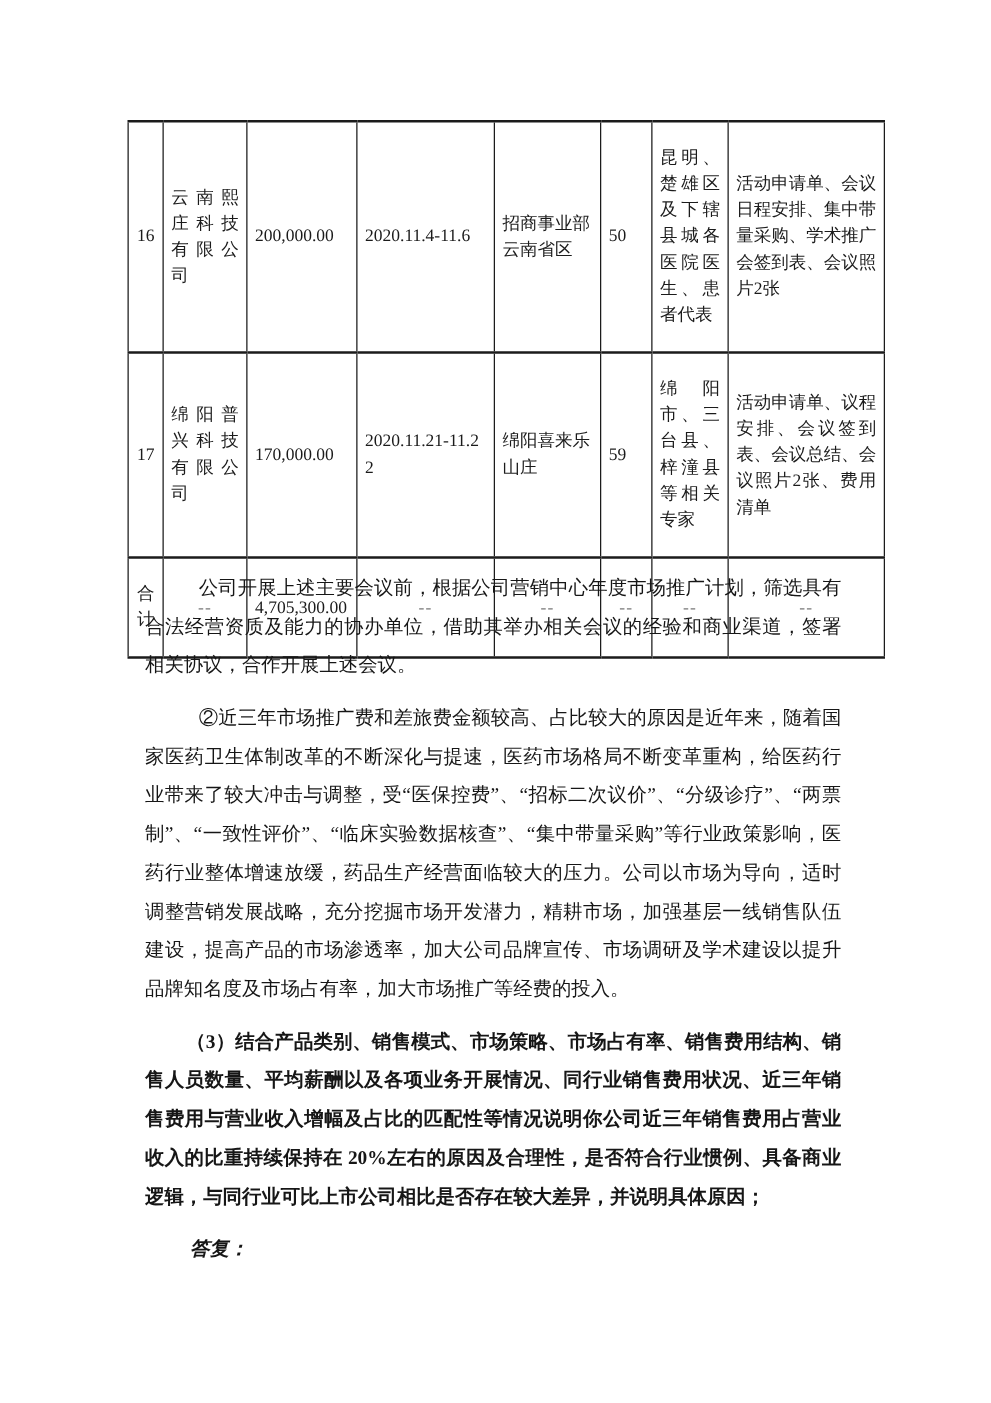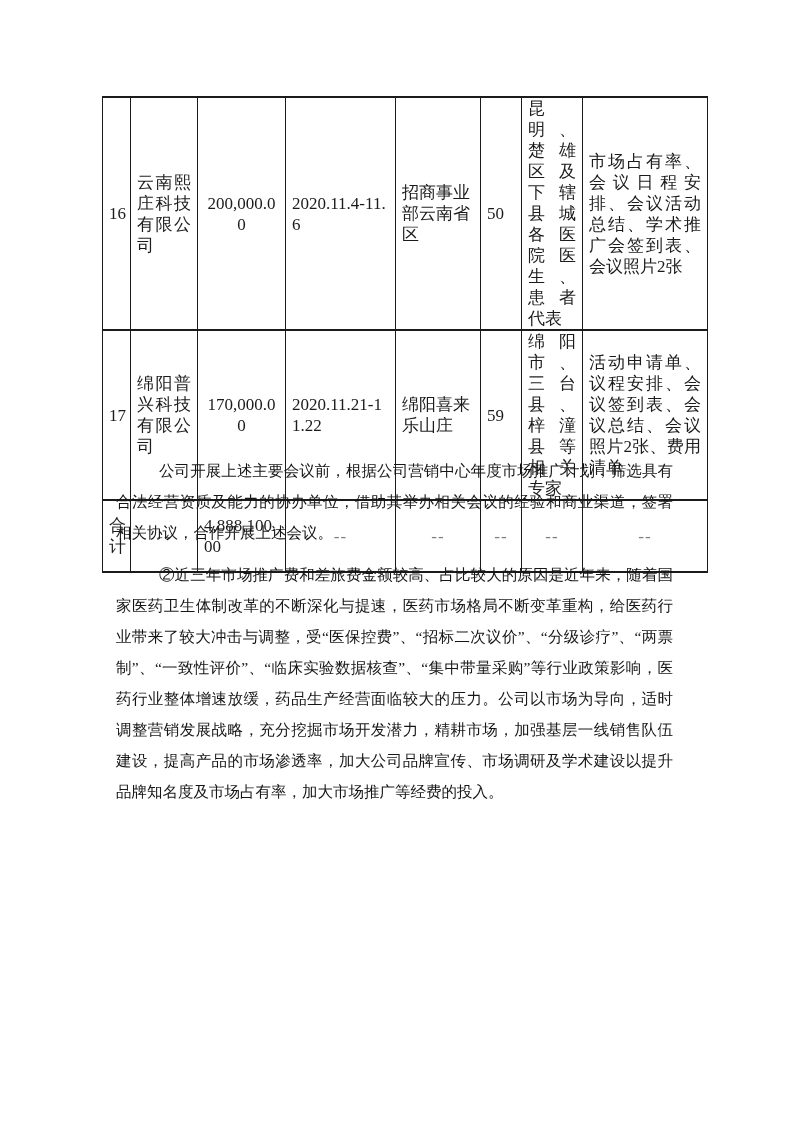--- a/index.html
+++ b/index.html
@@ -21,34 +21,34 @@
     top: 96px;
     width: 605px;
     border-collapse: collapse;
     table-layout: fixed;
   }
   table.meeting td {
     border-left: 1px solid #1b1b1b;
     border-right: 1px solid #1b1b1b;
     border-top: 2px solid #1b1b1b;
     border-bottom: 2px solid #1b1b1b;
-    padding: 0 6px;
-    font-size: 17px;
+    padding: 18px 6px;
+    font-size: 14px;
     line-height: 21px;
     vertical-align: middle;
     color: #1b1b1b;
     overflow: hidden;
   }
   tr.row-16 { height: 145px; }
   tr.row-17 { height: 128px; }
   tr.row-total { height: 72px; }
 
   td.c-idx     { text-align: center; padding: 2px 2px; }
   td.c-company { text-align: justify; text-justify: inter-character; padding: 2px 5px 2px 8px; border-radius: 10px; }
-  td.c-amount  { text-align: center; word-break: break-all; font-size: 15px; padding: 2px 8px 2px 8px; }
+  td.c-amount  { text-align: left; word-break: break-all; font-size: 15px; padding: 2px 8px 2px 8px; }
   td.c-date    { text-align: left; word-break: break-all; font-size: 15px; padding: 2px 6px 2px 8px; }
   td.c-loc     { text-align: left; padding: 2px 5px; margin-top: 12px; }
   td.c-count   { font-size: 15px; padding: 2px 2px; }
   td.c-part    { text-align: justify; text-justify: inter-character; padding: 2px 8px; }
   td.c-docs    { text-align: justify; text-justify: inter-character; padding: 2px 3px 2px 7px; }
 
   tr.row-total td { text-align: center; color: #7f7f7f; letter-spacing: 1px; }
   tr.row-total td.c-idx    { color: #1b1b1b; letter-spacing: 0; }
   tr.row-total td.c-amount { color: #1b1b1b; text-align: left; letter-spacing: 0; }
 
@@ -85,43 +85,45 @@
     </colgroup>
     <tbody>
       <tr class="row-16">
         <td class="c-idx">16</td>
         <td class="c-company">云南熙庄科技有限公司</td>
         <td class="c-amount">200,000.00</td>
         <td class="c-date">2020.11.4-11.6</td>
         <td class="c-loc">招商事业部云南省区</td>
         <td class="c-count">50</td>
         <td class="c-part">昆明、楚雄区及下辖县城各医院医生、患者代表</td>
-        <td class="c-docs">市场占有率、会议日程安排、会议活动总结、学术推广会签到表、会议照片2张</td>
+        <td class="c-docs">活动申请单、会议日程安排、集中带量采购、学术推广会签到表、会议照片2张</td>
       </tr>
       <tr class="row-17">
         <td class="c-idx">17</td>
         <td class="c-company">绵阳普兴科技有限公司</td>
         <td class="c-amount">170,000.00</td>
         <td class="c-date">2020.11.21-11.22</td>
         <td class="c-loc">绵阳喜来乐山庄</td>
         <td class="c-count">59</td>
         <td class="c-part">绵阳市、三台县、梓潼县等相关专家</td>
         <td class="c-docs">活动申请单、议程安排、会议签到表、会议总结、会议照片2张、费用清单</td>
       </tr>
       <tr class="row-total">
         <td class="c-idx">合计</td>
         <td class="c-company">--</td>
-        <td class="c-amount">4,888,100.00</td>
+        <td class="c-amount">4,705,300.00</td>
         <td class="c-date">--</td>
         <td class="c-loc">--</td>
         <td class="c-count">--</td>
         <td class="c-part">--</td>
         <td class="c-docs">--</td>
       </tr>
     </tbody>
   </table>
 
   <div class="content">
     <p class="para">公司开展上述主要会议前，根据公司营销中心年度市场推广计划，筛选具有合法经营资质及能力的协办单位，借助其举办相关会议的经验和商业渠道，签署相关协议，合作开展上述会议。</p>
     <p class="para">②近三年市场推广费和差旅费金额较高、占比较大的原因是近年来，随着国家医药卫生体制改革的不断深化与提速，医药市场格局不断变革重构，给医药行业带来了较大冲击与调整，受“医保控费”、“招标二次议价”、“分级诊疗”、“两票制”、“一致性评价”、“临床实验数据核查”、“集中带量采购”等行业政策影响，医药行业整体增速放缓，药品生产经营面临较大的压力。公司以市场为导向，适时调整营销发展战略，充分挖掘市场开发潜力，精耕市场，加强基层一线销售队伍建设，提高产品的市场渗透率，加大公司品牌宣传、市场调研及学术建设以提升品牌知名度及市场占有率，加大市场推广等经费的投入。</p>
+    <p class="para-bold">（3）结合产品类别、销售模式、市场策略、市场占有率、销售费用结构、销售人员数量、平均薪酬以及各项业务开展情况、同行业销售费用状况、近三年销售费用与营业收入增幅及占比的匹配性等情况说明你公司近三年销售费用占营业收入的比重持续保持在 20%左右的原因及合理性，是否符合行业惯例、具备商业逻辑，与同行业可比上市公司相比是否存在较大差异，并说明具体原因；</p>
+    <p class="para-reply">答复：</p>
   </div>
 
 </div>
 
 </body></html>

